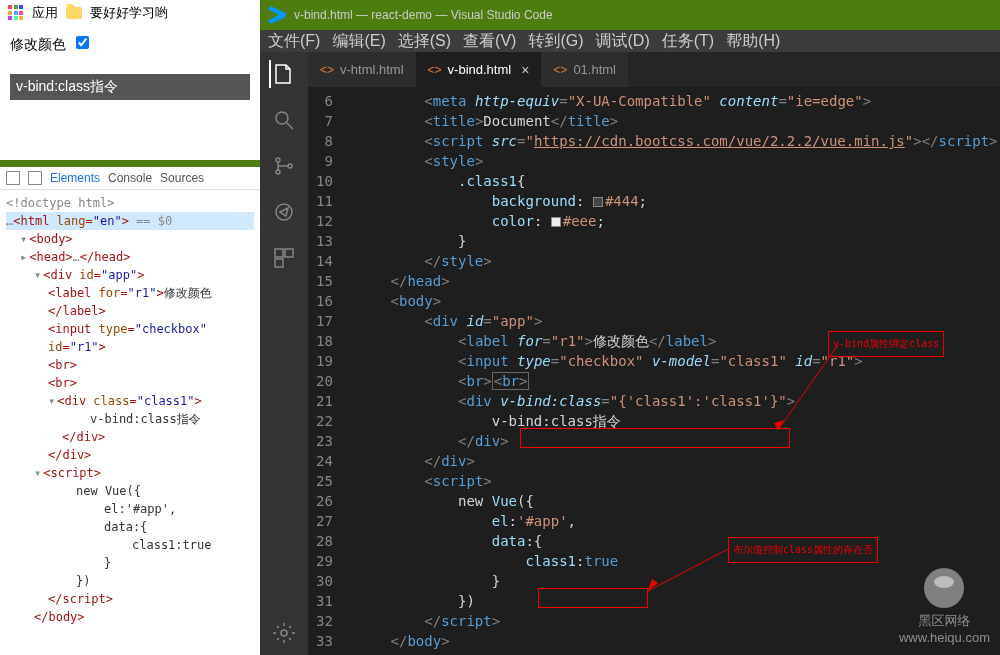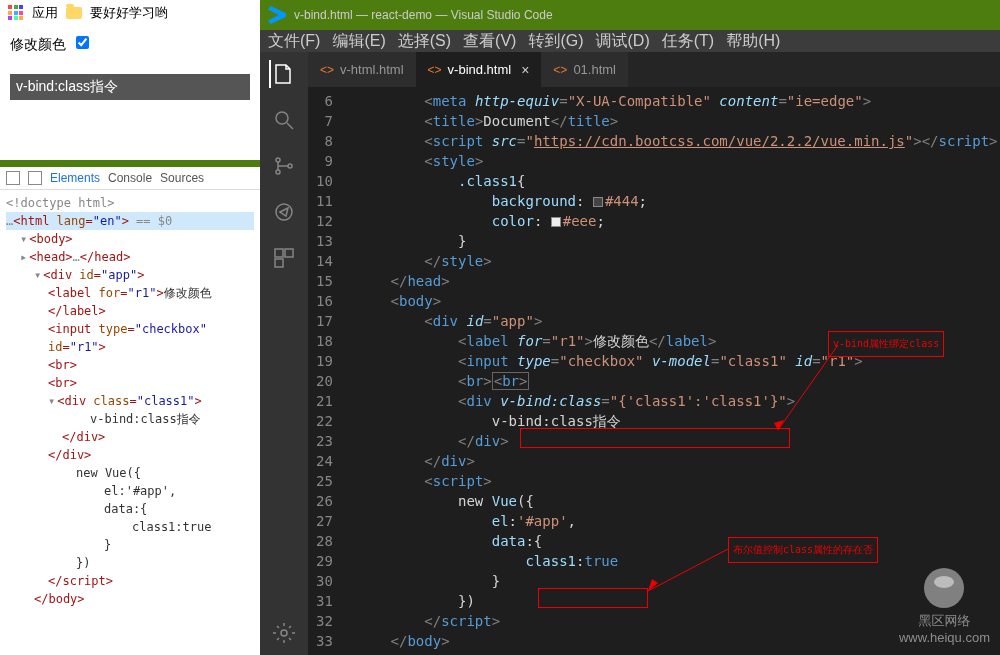--- a/index.html
+++ b/index.html
@@ -133,20 +133,21 @@
       <div class="indent"><span class="dt-tri">▸</span><span class="tag">&lt;head&gt;</span>…<span class="tag">&lt;/head&gt;</span></div>
       <div class="indent" style="padding-left:28px"><span class="dt-tri">▾</span><span class="tag">&lt;div <span class="attr-n">id</span>=<span class="attr-v">"app"</span>&gt;</span></div>
       <div class="indent" style="padding-left:42px"><span class="tag">&lt;label <span class="attr-n">for</span>=<span class="attr-v">"r1"</span>&gt;</span><span class="text">修改颜色</span><span class="tag">&lt;/label&gt;</span></div>
       <div class="indent" style="padding-left:42px"><span class="tag">&lt;input <span class="attr-n">type</span>=<span class="attr-v">"checkbox"</span> <span class="attr-n">id</span>=<span class="attr-v">"r1"</span>&gt;</span></div>
       <div class="indent" style="padding-left:42px"><span class="tag">&lt;br&gt;</span></div>
       <div class="indent" style="padding-left:42px"><span class="tag">&lt;br&gt;</span></div>
       <div class="indent" style="padding-left:42px"><span class="dt-tri">▾</span><span class="tag">&lt;div <span class="attr-n">class</span>=<span class="attr-v">"class1"</span>&gt;</span></div>
       <div class="indent" style="padding-left:84px"><span class="text">v-bind:class指令</span></div>
       <div class="indent" style="padding-left:56px"><span class="tag">&lt;/div&gt;</span></div>
       <div class="indent" style="padding-left:42px"><span class="tag">&lt;/div&gt;</span></div>
+      <div class="indent" style="padding-left:28px"><span class="dt-tri">▾</span><span class="tag">&lt;script&gt;</span></div>
       <div class="indent" style="padding-left:70px"><span class="text">new Vue({</span></div>
       <div class="indent" style="padding-left:98px"><span class="text">el:'#app',</span></div>
       <div class="indent" style="padding-left:98px"><span class="text">data:{</span></div>
       <div class="indent" style="padding-left:126px"><span class="text">class1:true</span></div>
       <div class="indent" style="padding-left:98px"><span class="text">}</span></div>
       <div class="indent" style="padding-left:70px"><span class="text">})</span></div>
       <div class="indent" style="padding-left:42px"><span class="tag">&lt;/script&gt;</span></div>
       <div class="indent" style="padding-left:28px"><span class="tag">&lt;/body&gt;</span></div>
     </div>
   </div>

